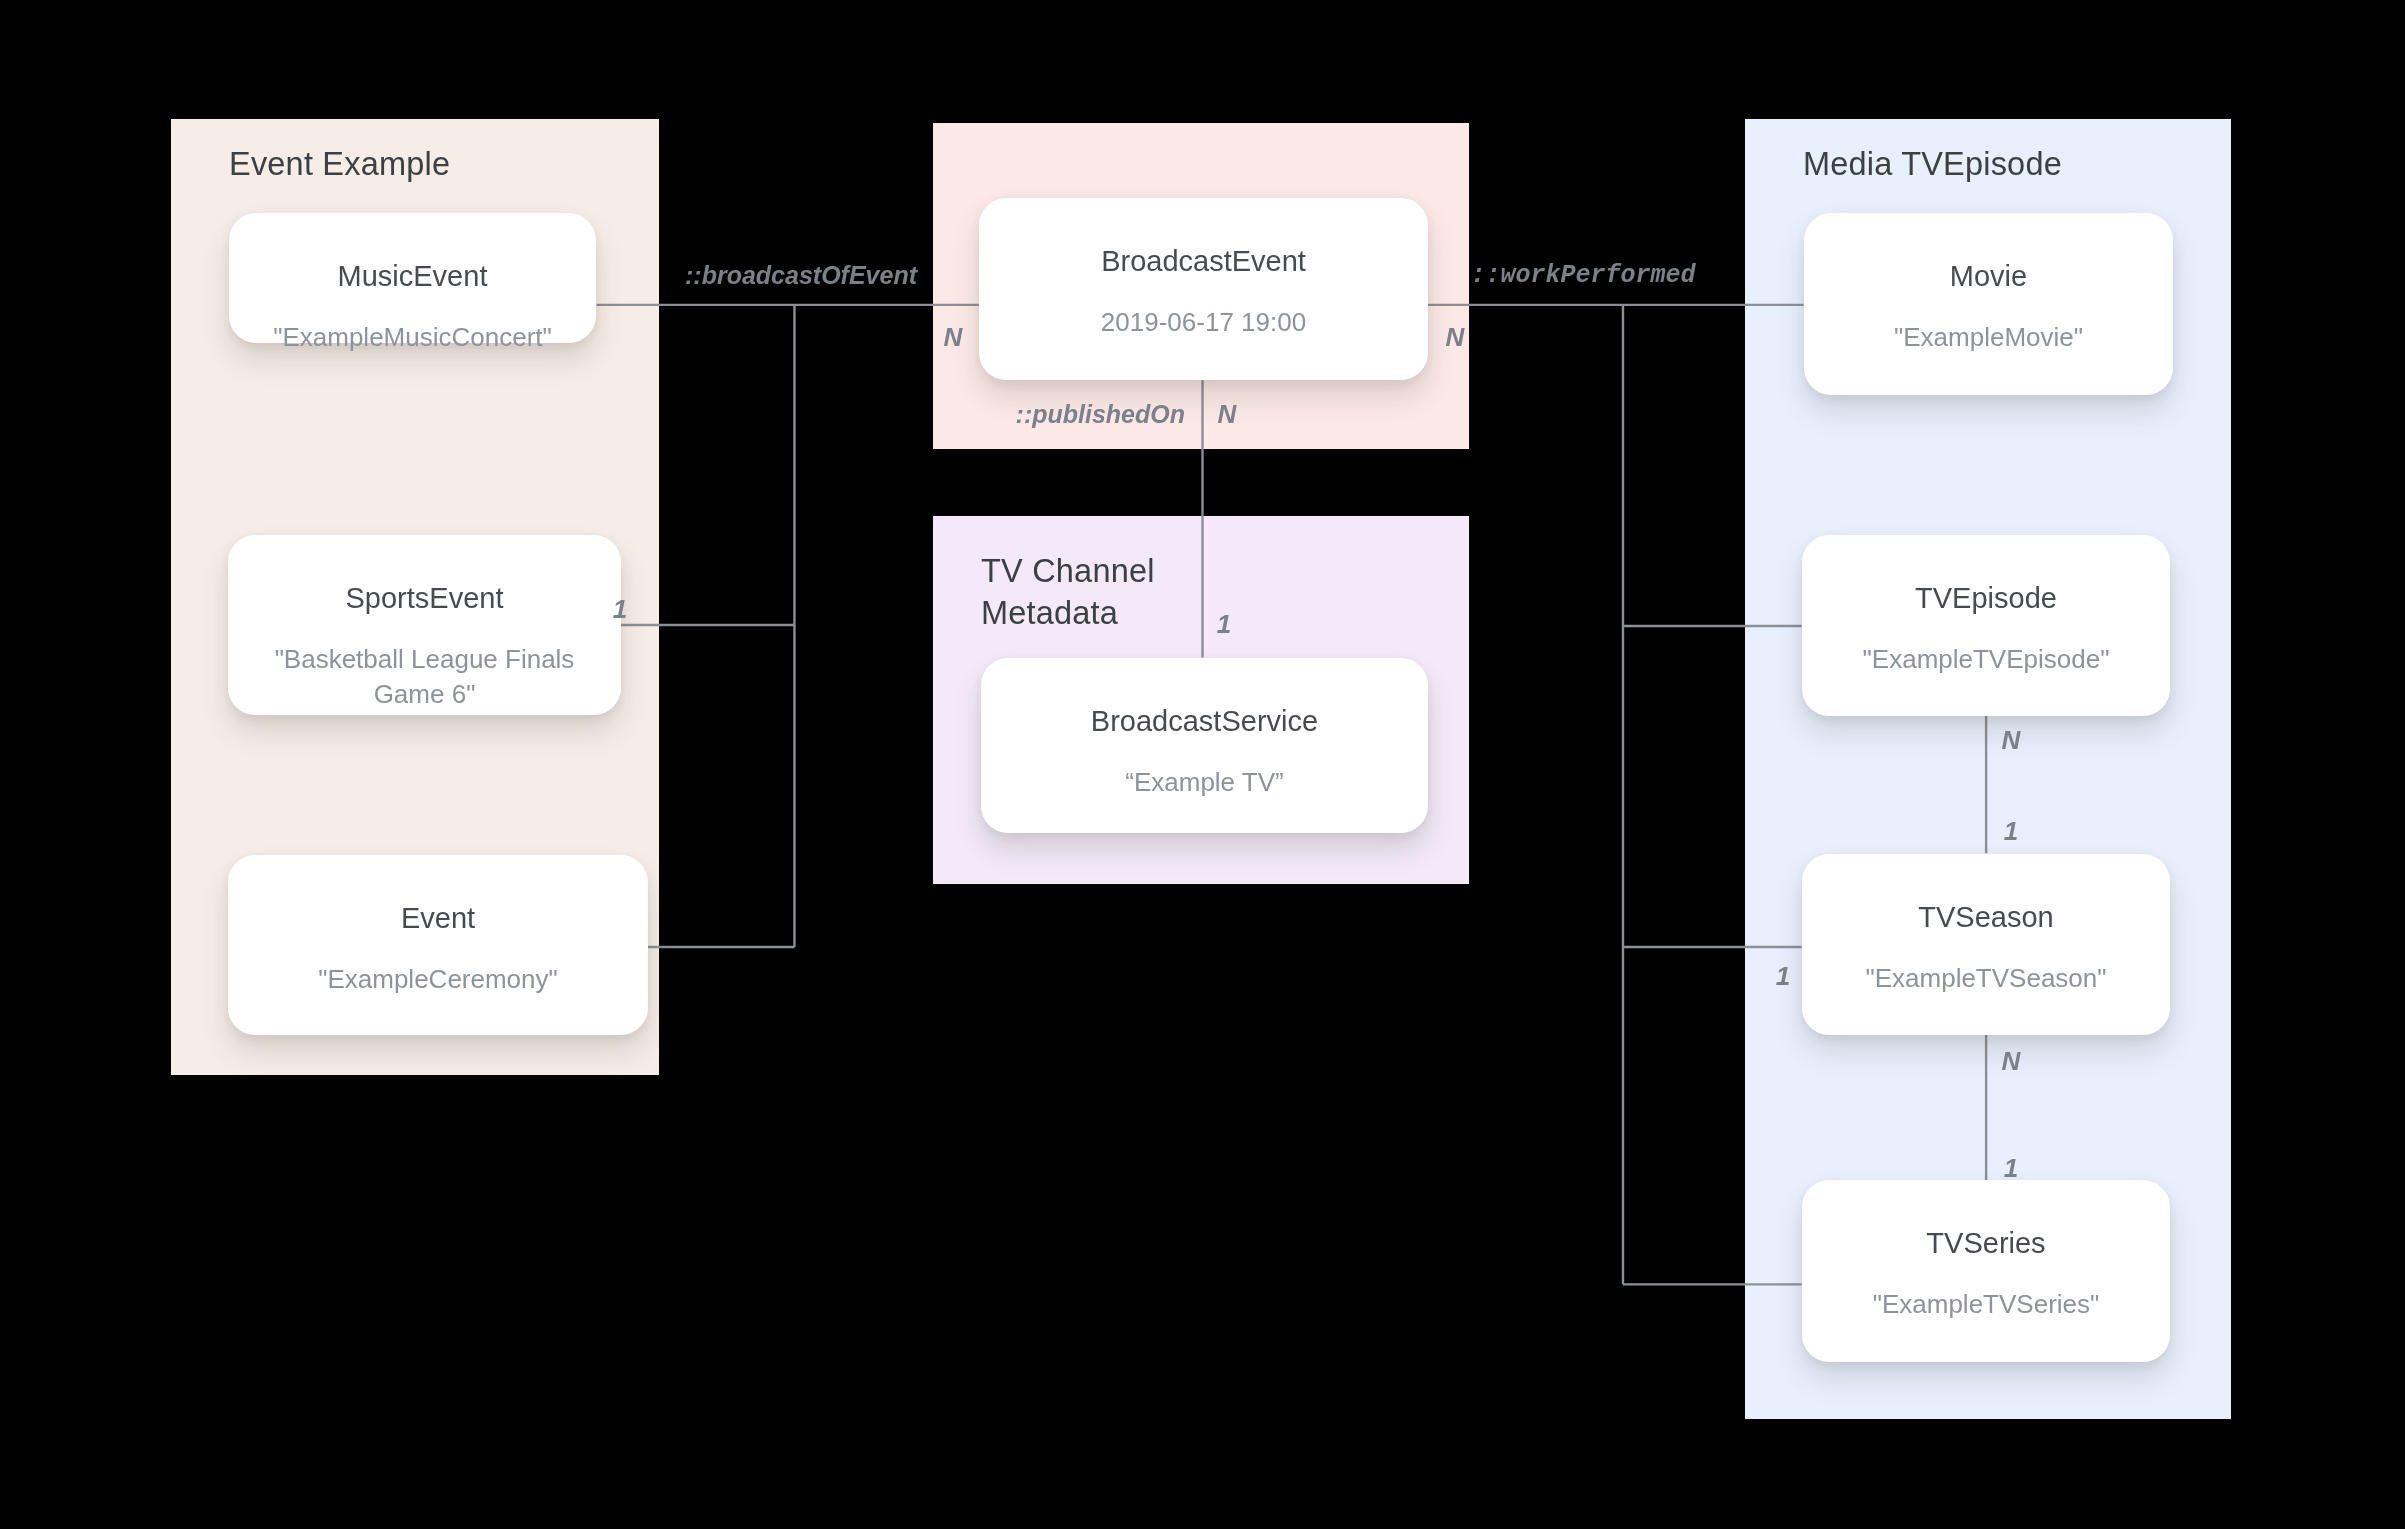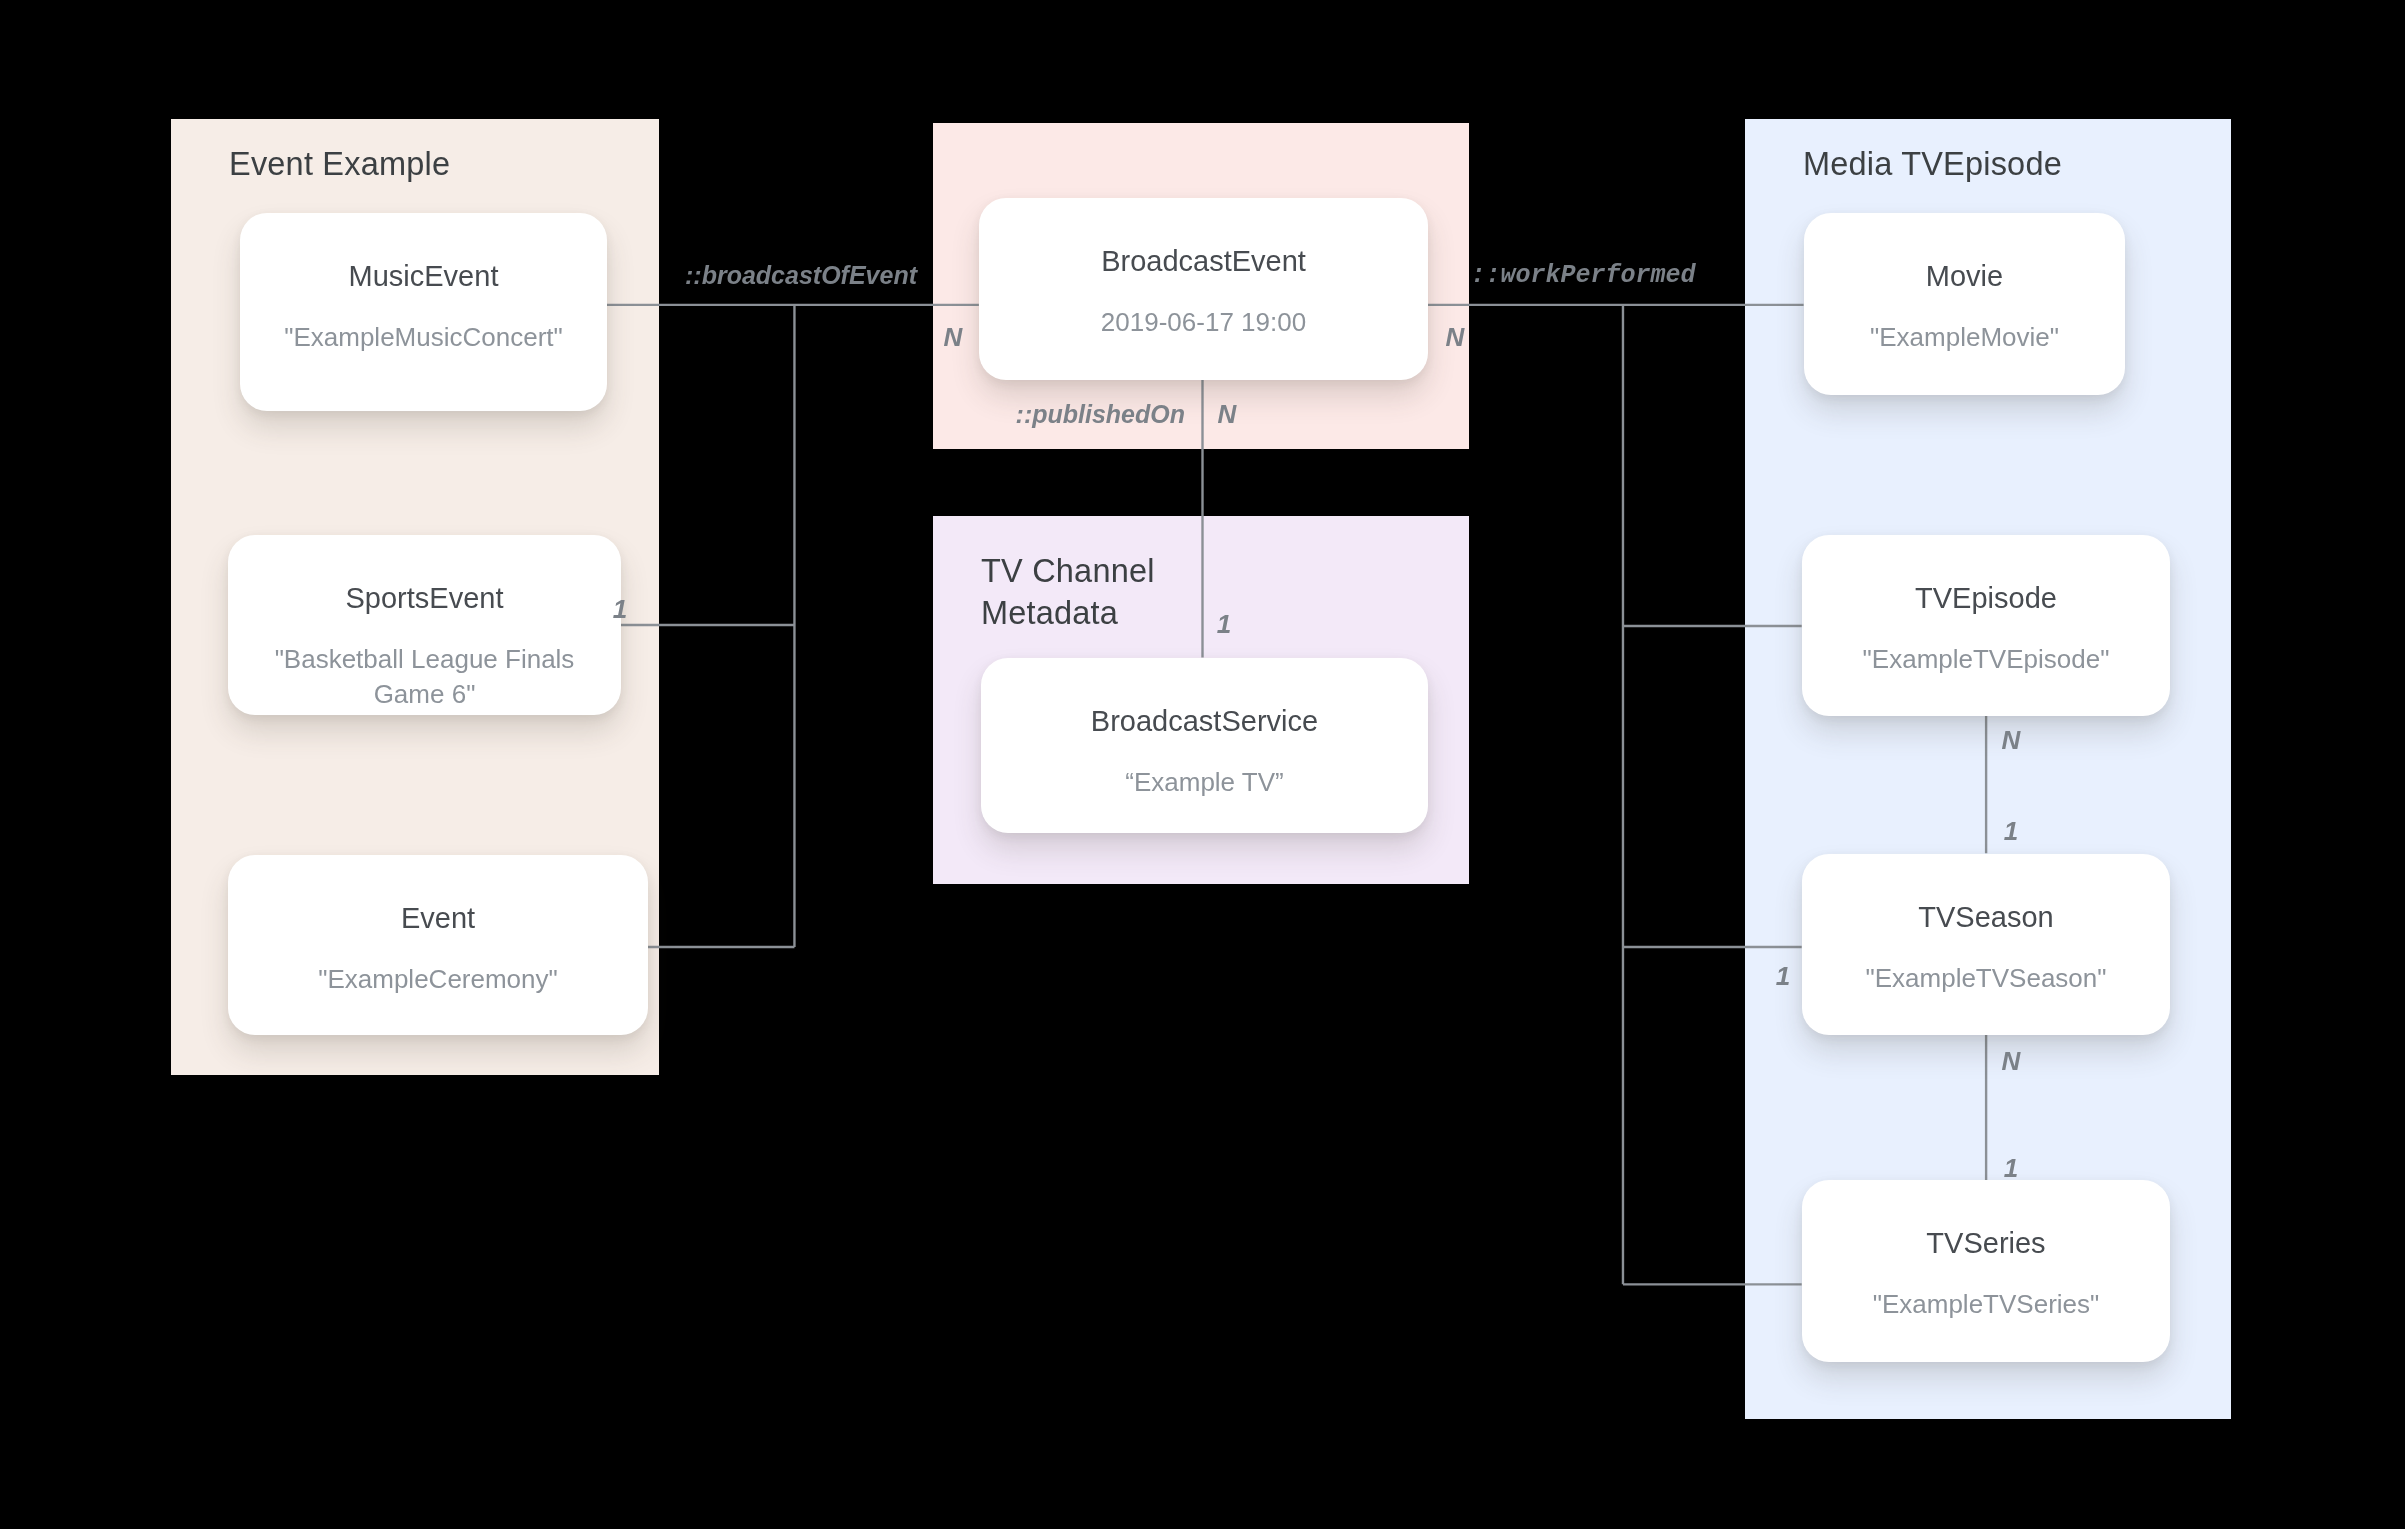--- a/index.html
+++ b/index.html
@@ -47,26 +47,26 @@
     box-shadow:0 17px 29px rgba(70,60,50,.16),0 3.8px 9.6px rgba(70,60,50,.08);
   }
   .node-name{
     position:absolute;top:46px;left:0;width:100%;text-align:center;
     font-size:29px;line-height:34px;color:var(--node-name);
   }
   .node-value{
     position:absolute;top:107px;left:0;width:100%;text-align:center;
     font-size:26px;line-height:35px;color:var(--node-value);padding:0 29px;
   }
-  #node-music{left:240px;top:213px;width:367px;height:198px;}
+  #node-music{left:229px;top:213px;width:367px;height:130px;}
   #node-sports{left:228px;top:535px;width:393px;height:180px;}
   #node-event{left:228px;top:855px;width:420px;height:180px;}
   #node-broadcast-event{left:979px;top:198px;width:449px;height:182px;}
   #node-broadcast-service{left:981px;top:658px;width:447px;height:175px;}
-  #node-movie{left:1804px;top:213px;width:321px;height:182px;}
+  #node-movie{left:1804px;top:213px;width:369px;height:182px;}
   #node-tv-episode{left:1802px;top:535px;width:368px;height:181px;}
   #node-tv-season{left:1802px;top:854px;width:368px;height:181px;}
   #node-tv-series{left:1802px;top:1180px;width:368px;height:182px;}
 
   
   .edge-label{
     position:absolute;transform:translate(-50%,-50%);white-space:nowrap;
     font-style:italic;font-weight:700;font-size:25px;color:var(--edge-label);
   }
   #lbl-broadcast-of-event{left:801px;top:275px;}

